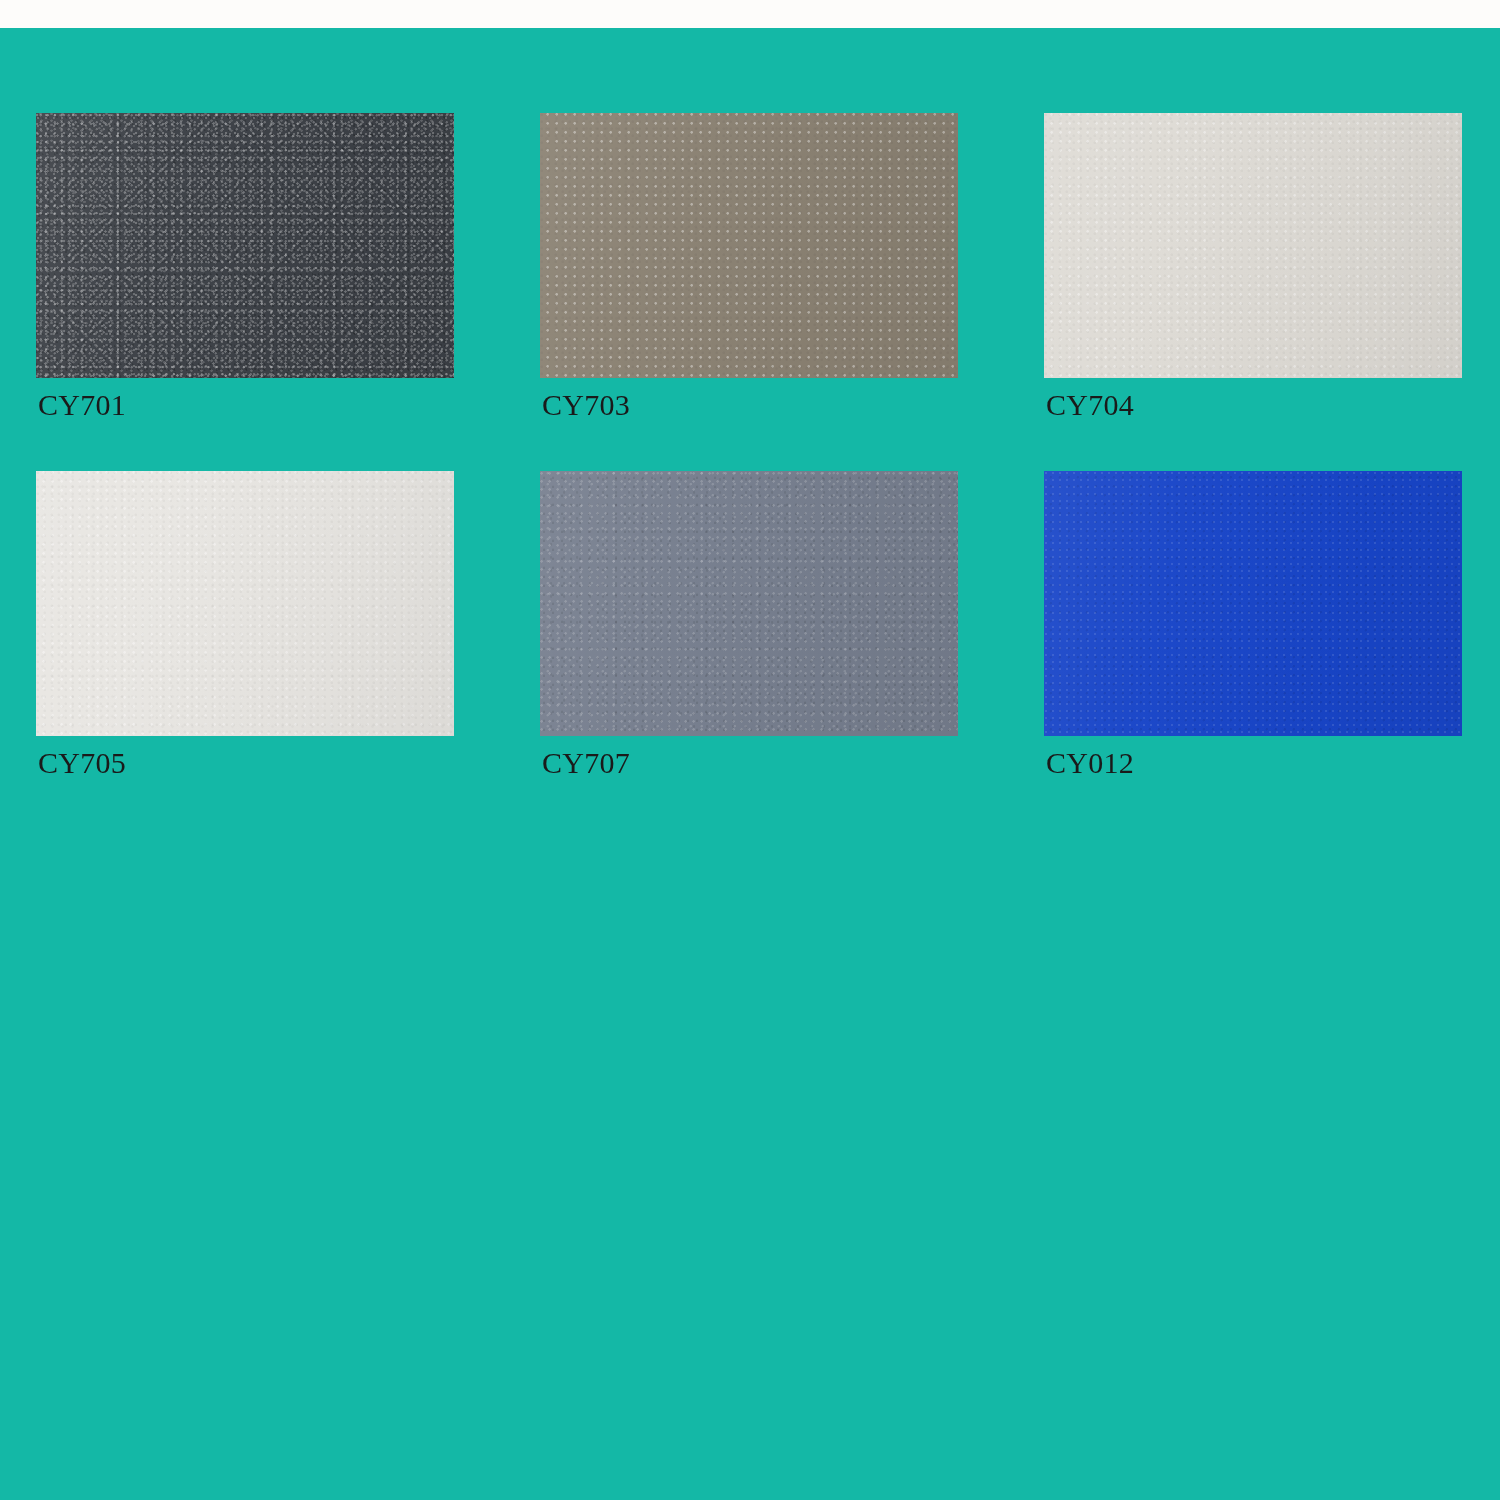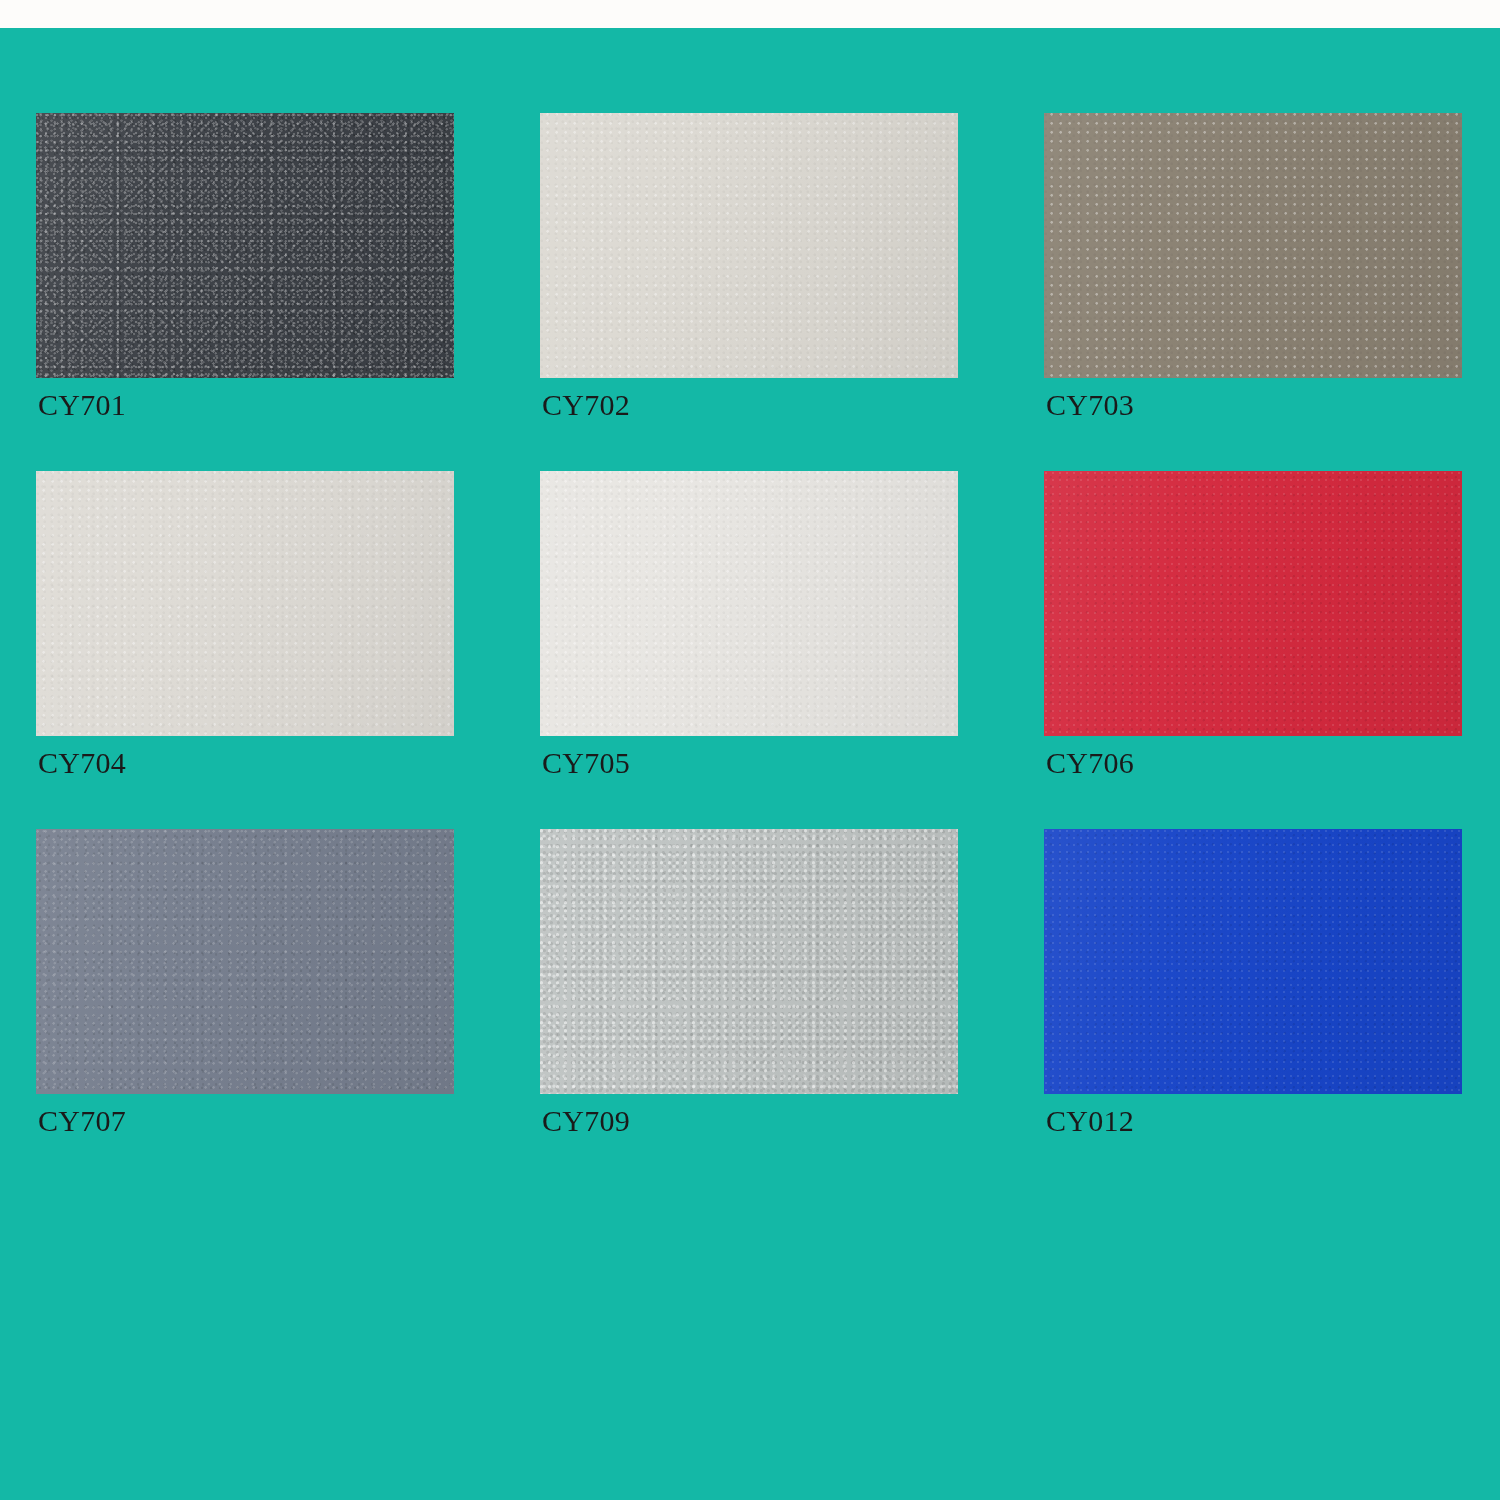--- a/index.html
+++ b/index.html
@@ -158,27 +158,20 @@
 <div id="sheet" style="background: #14b8a6; margin-top: 28px;">
   <div id="swatch-grid">
       <div class="swatch-cell">
         <div class="swatch-chip" style="background-color: rgb(60, 64, 70);">
           <div class="tex tex-speckle-heavy"></div>
           <div class="sheen"></div>
         </div>
         <div class="swatch-label">CY701</div>
       </div>
       <div class="swatch-cell">
-        <div class="swatch-chip" style="background-color: rgb(220, 217, 210);">
-          <div class="tex tex-grain-soft"></div>
-          <div class="sheen"></div>
-        </div>
-        <div class="swatch-label">CY702</div>
-      </div>
-      <div class="swatch-cell">
         <div class="swatch-chip" style="background-color: rgb(138, 129, 114);">
           <div class="tex tex-grain-soft"></div>
           <div class="sheen"></div>
         </div>
         <div class="swatch-label">CY703</div>
       </div>
       <div class="swatch-cell">
         <div class="swatch-chip" style="background-color: rgb(222, 219, 213);">
           <div class="tex tex-grain-soft"></div>
           <div class="sheen"></div>
@@ -186,41 +179,27 @@
         <div class="swatch-label">CY704</div>
       </div>
       <div class="swatch-cell">
         <div class="swatch-chip" style="background-color: rgb(232, 230, 226);">
           <div class="tex tex-grain-soft"></div>
           <div class="sheen"></div>
         </div>
         <div class="swatch-label">CY705</div>
       </div>
       <div class="swatch-cell">
-        <div class="swatch-chip" style="background-color: rgb(212, 41, 62);">
-          <div class="tex tex-fine"></div>
-          <div class="sheen"></div>
-        </div>
-        <div class="swatch-label">CY706</div>
-      </div>
-      <div class="swatch-cell">
         <div class="swatch-chip" style="background-color: rgb(118, 126, 142);">
           <div class="tex tex-speckle-med"></div>
           <div class="sheen"></div>
         </div>
         <div class="swatch-label">CY707</div>
       </div>
       <div class="swatch-cell">
-        <div class="swatch-chip" style="background-color: rgb(190, 195, 194);">
-          <div class="tex tex-stipple-coarse"></div>
-          <div class="sheen"></div>
-        </div>
-        <div class="swatch-label">CY709</div>
-      </div>
-      <div class="swatch-cell">
         <div class="swatch-chip" style="background-color: rgb(24, 69, 200);">
           <div class="tex tex-fine"></div>
           <div class="sheen"></div>
         </div>
         <div class="swatch-label">CY012</div>
       </div>
     </div>
 </div>
 
 </body></html>

